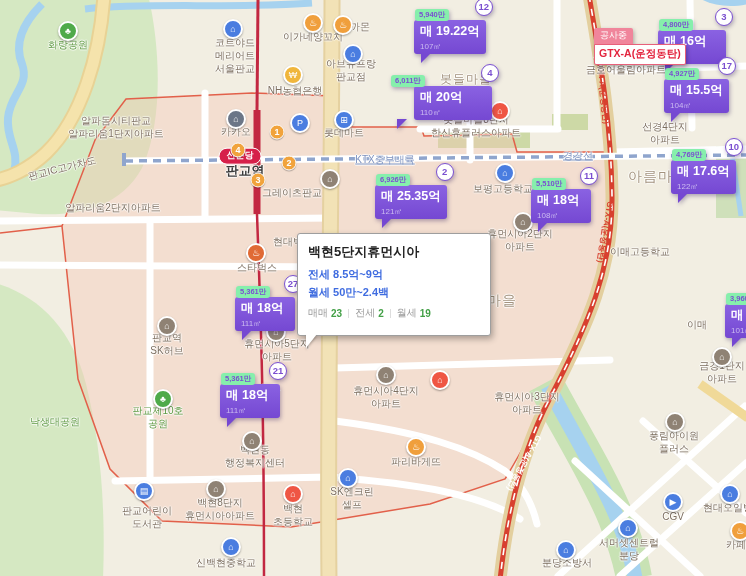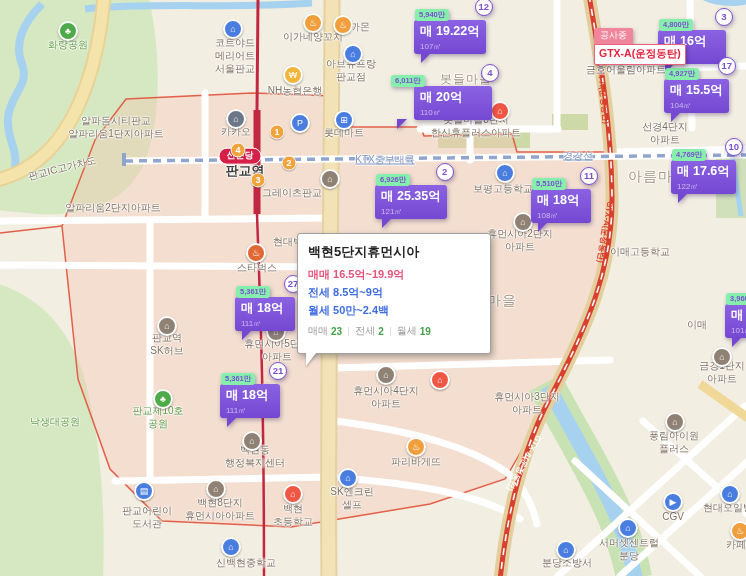--- a/index.html
+++ b/index.html
@@ -129,21 +129,20 @@
     <path d="M257,214 C260,300 264,390 264,578" stroke="#c22741" stroke-width="2.5" fill="none"></path>
   </svg>
 
   <div class="construction">
     <div class="tab">공사중</div>
     <div class="box">GTX-A(운정동탄)</div>
   </div>
 
   <div class="popup">
     <div class="title">백현5단지휴먼시아</div>
-    <div class="row sale">매매 16.5억~19.9억</div>
     <div class="row lease">전세 8.5억~9억</div>
     <div class="row lease">월세 50만~2.4백</div>
     <div class="counts">
       <span>매매</span>
         <b>23</b>
       <i class="sep"></i>
       <span>전세</span>
         <b>2</b>
       <i class="sep"></i>
       <span>월세</span>
@@ -269,21 +268,21 @@
       <div>행정복지센터</div>
     </div>
     <div class="lbl " style="left: 147px; top: 489px; margin-top: 28px;">
       <div>판교어린이</div>
       <div>도서관</div>
     </div>
     <div class="lbl " style="left: 220px; top: 509px;">
       <div>백현8단지</div>
       <div>휴먼시아아파트</div>
     </div>
-    <div class="lbl " style="left: 226px; top: 562px; margin-left: 20px;">
+    <div class="lbl " style="left: 226px; top: 562px;">
       <div>신백현중학교</div>
     </div>
     <div class="lbl " style="left: 293px; top: 515px;">
       <div>백현</div>
       <div>초등학교</div>
     </div>
     <div class="lbl " style="left: 352px; top: 498px;">
       <div>SK엔크린</div>
       <div>셀프</div>
     </div>

